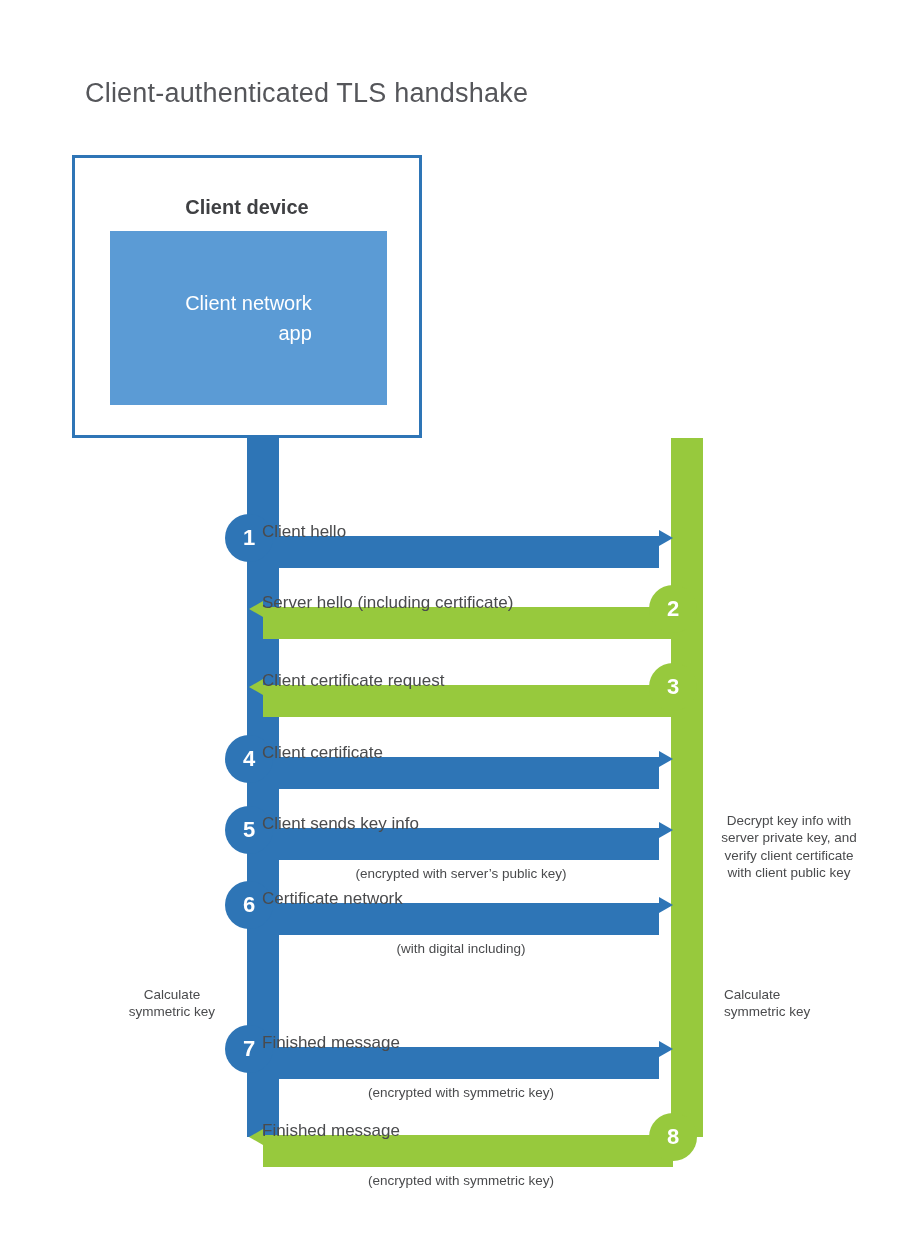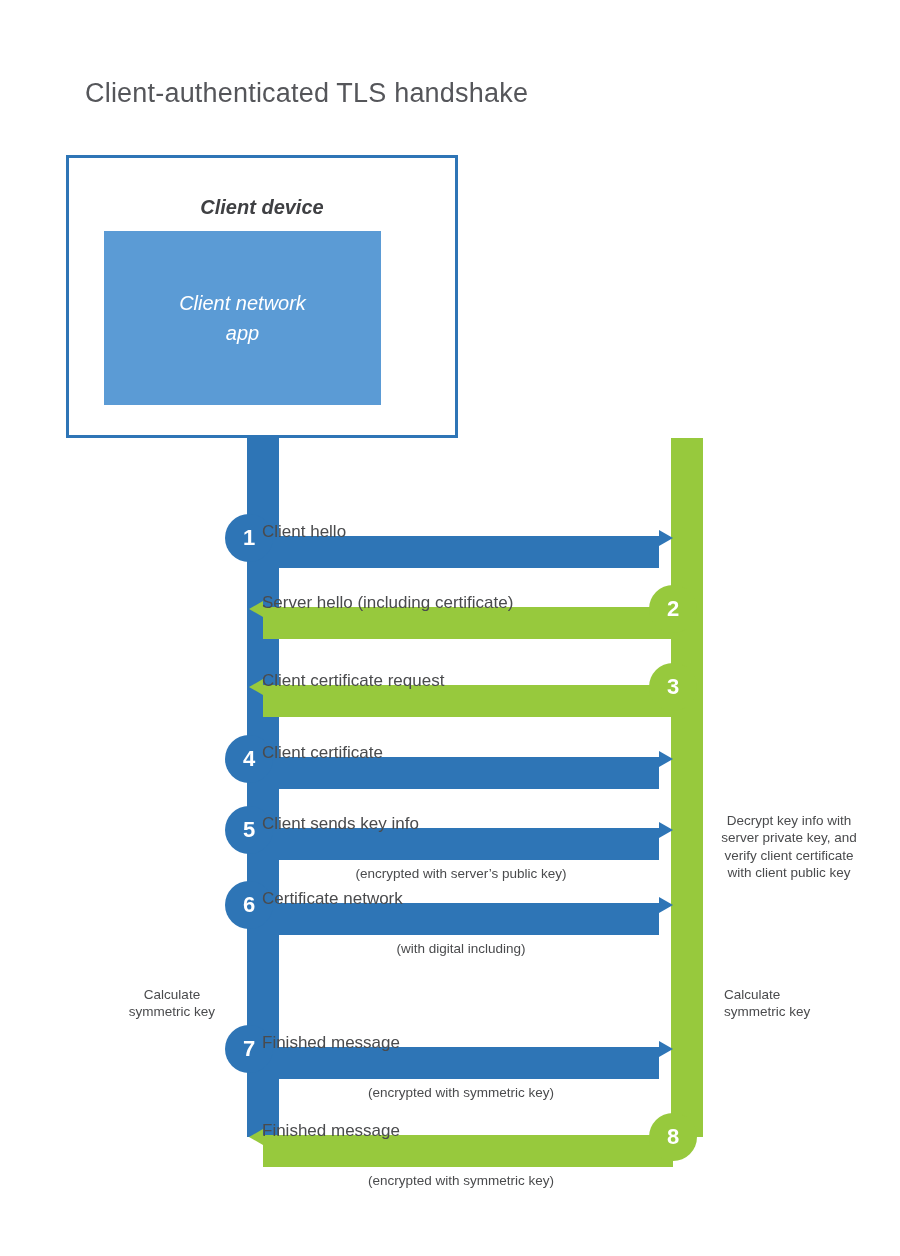--- a/index.html
+++ b/index.html
@@ -17,30 +17,30 @@
   .canvas{position:relative;width:900px;height:1256px;background:#fff;overflow:hidden;}
 
   .page-title{
     position:absolute;left:37px;top:30px;
     font-size:27px;font-weight:300;color:var(--title);
     letter-spacing:.2px;
   }
 
   
   .actor-box{position:absolute;top:123px;height:283px;border:3px solid;background:#fff;}
-  .actor-box.client{left:34px;width:392px;border-color:var(--blue);font-style:italic;}
+  .actor-box.client{left:40px;width:350px;border-color:var(--blue);}
   .actor-box.server{left:430px;width:425px;border-color:var(--green);}
   .actor-title{
     position:absolute;top:22px;left:0;width:100%;text-align:center;
     font-size:20px;font-weight:700;color:var(--text-dark);
   }
   .app-box{
     position:absolute;left:35px;top:73px;width:277px;height:174px;
     background:var(--blue-light);
-    display:flex;align-items:center;justify-content:center;text-align:center;
+    display:flex;align-items:center;justify-content:center;text-align:right;
     color:#fff;font-size:20px;line-height:1.5;white-space:pre-line;
   }
   .module-bar{
     position:absolute;left:40px;width:339px;height:50px;
     background:var(--green-light);
     display:flex;align-items:center;justify-content:center;
     color:#fff;font-size:20px;
   }
   .module-bar.m0{top:74px;}
   .module-bar.m1{top:136px;}

